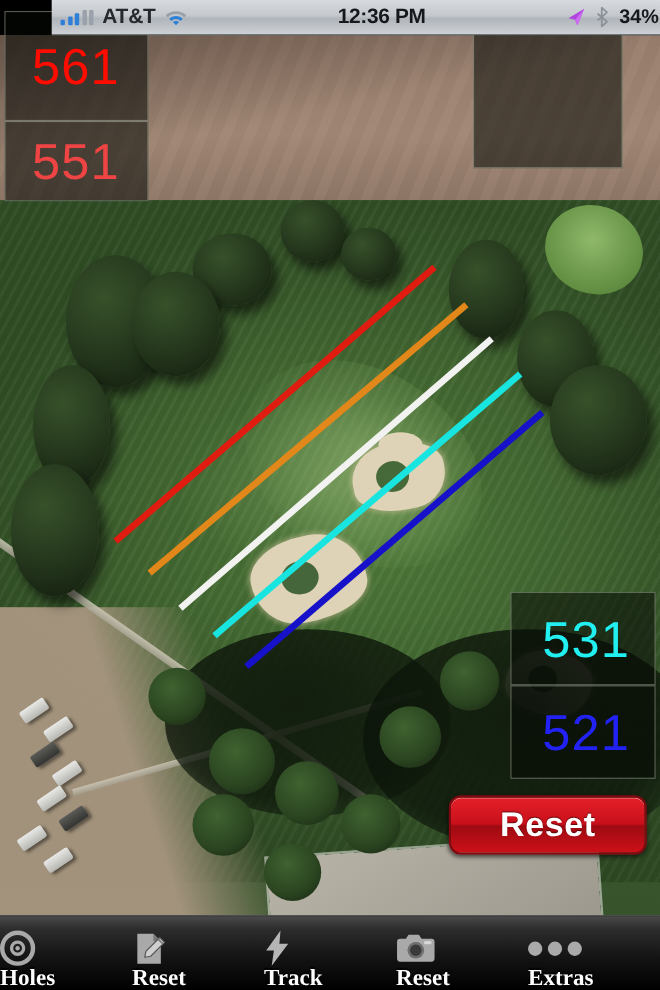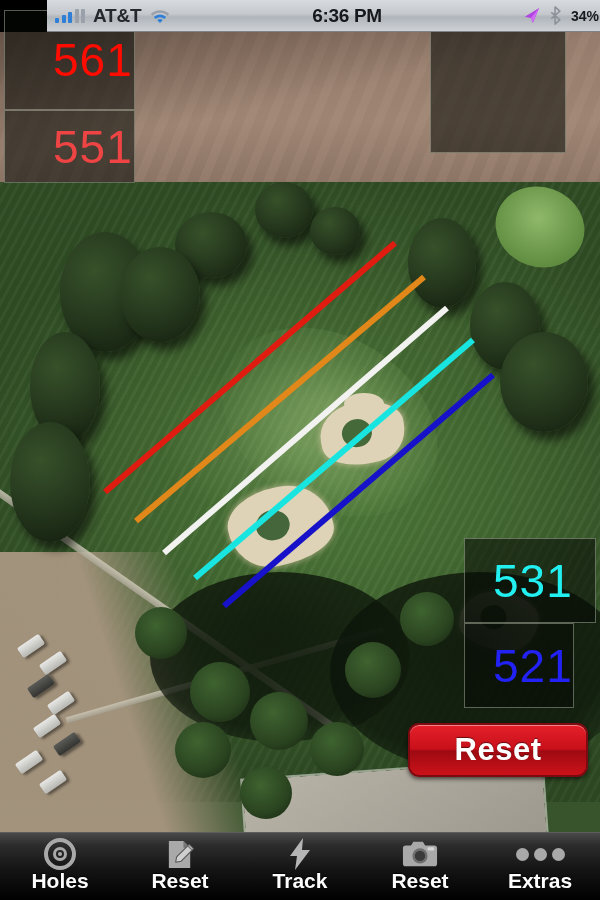--- a/index.html
+++ b/index.html
@@ -13,21 +13,21 @@
     position:absolute; left:0; top:0; width:600px; height:32px; z-index:50;
     background:linear-gradient(to bottom,#d7dade 0%,#c5c9ce 45%,#b0b5bb 55%,#cdd1d5 100%);
     border-bottom:1px solid #7e8289;
     display:flex; align-items:center;margin-left:47px;
   }
   .sb-left { display:flex; align-items:center; gap:8px; padding-left:8px; }
   .sb-right { display:flex; align-items:center; gap:9px; position:absolute; right:9px; }
   .sb-center { position:absolute; left:0; right:0; text-align:center; }
   .sb-time { font-size:19px; font-weight:bold; color:#16181b; letter-spacing:-0.3px; }
   .sb-carrier { font-size:19px; font-weight:bold; color:#25282c; letter-spacing:-0.2px; }
-  .sb-batt-pct { font-size:14px; font-weight:bold; color:#16181b; }
+  .sb-batt-pct { font-size:18px; font-weight:bold; color:#16181b; }
 
   .sig { display:flex; align-items:flex-end; gap:2.5px; height:14px; }
   .sig i { display:block; width:4px; border-radius:1px; background:#2e7fd8; }
   .sig i.off { background:#9aa1aa; }
   .sig i:nth-child(1){height:5px} .sig i:nth-child(2){height:8px}
   .sig i:nth-child(3){height:11px} .sig i:nth-child(4){height:14px}
   .sig i:nth-child(5){height:14px}
 
   .batt { width:30px; height:15px; border:1.6px solid #3a3d42; border-radius:3px;
     position:relative; background:#c9cdd2; }
@@ -131,47 +131,47 @@
 
   
   #lines { position:absolute; inset:0; }
 
   
   .distbox { position:absolute; background:rgba(6,10,6,.55);
     border:1px solid rgba(190,200,180,.45);
     display:flex; align-items:center; }
   .distbox span { font-size:46px; font-weight:400; line-height:1;
     font-family:"Liberation Sans", sans-serif; letter-spacing:1px; }
-  .distbox.left span { padding-left:24px;margin-left:24px; }
+  .distbox.left span { padding-left:24px; }
   .distbox.right span { padding-left:28px; }
 
   #box561 { left:4px;   top:10px;  width:131px; height:100px; }
   #box551 { left:4px;   top:110px; width:131px; height:73px; }
   #boxEmpty { left:430px; top:10px; width:136px; height:143px; }
   #box531 { left:464px; top:538px; width:132px; height:85px; }
-  #box521 { left:464px; top:623px; width:110px; height:85px; }
+  #box521 { left:464px; top:623px; width:132px; height:85px; }
 
   
   #reset {
     position:absolute; left:408px; top:723px; width:180px; height:54px;
     border-radius:11px; cursor:pointer;
     background:linear-gradient(to bottom,#e4202a 0%,#c8101a 48%,#9e0a12 52%,#cc1119 100%);
     border:2px solid #7d0a10;
     box-shadow:0 2px 4px rgba(0,0,0,.6), inset 0 1px 0 rgba(255,255,255,.45);
     display:flex; align-items:center; justify-content:center;
   }
   #reset span { color:#fff; font-size:31px; font-weight:bold; letter-spacing:.5px;
     text-shadow:0 -1px 1px rgba(0,0,0,.5); }
 
   
   #tabbar { position:absolute; left:0; top:832px; width:600px; height:68px; z-index:40;
     background:linear-gradient(to bottom,#4a4a4a 0%,#2c2c2c 18%,#141414 55%,#000 100%);
     border-top:1px solid #5d5d5d; display:flex; }
-  .tab { flex:1; display:flex; flex-direction:column; align-items:center;
-    justify-content:flex-start; padding-top:4px; cursor:pointer; }
+  .tab { flex:1; display:flex; flex-direction:column; align-items:flex-start;
+    justify-content:flex-start; padding-top:12px; cursor:pointer;font-family:Liberation Serif, serif; }
   .tab .ic { height:34px; display:flex; align-items:center; justify-content:center; }
   .tab .lbl { font-size:21px; font-weight:bold; color:#fdfdfd; line-height:1;
     text-shadow:0 -1px 1px rgba(0,0,0,.9); margin-top:-1px; }
 
   .ico-target { width:32px; height:32px; border-radius:50%;
     border:4px solid #a9a9a9; display:flex; align-items:center; justify-content:center; }
   .ico-target i { width:14px; height:14px; border-radius:50%; border:3px solid #a9a9a9;
     display:block; position:relative; }
   .ico-target i::after { content:""; position:absolute; left:2px; top:2px; width:4px; height:4px;
     border-radius:50%; background:#a9a9a9; }
@@ -270,21 +270,21 @@
           <i class="off"></i>
       </div>
       <div class="sb-carrier">AT&amp;T</div>
       <svg width="22" height="17" viewBox="0 0 22 17">
         <path d="M11 3.2c3.6 0 6.9 1.4 9.3 3.7l-1.8 1.9C16.6 6.9 13.9 5.8 11 5.8S5.4 6.9 3.5 8.8L1.7 6.9C4.1 4.6 7.4 3.2 11 3.2z" fill="#9aa1aa"></path>
         <path d="M11 7.6c2.3 0 4.5 .9 6.1 2.5l-1.8 1.9c-1.2-1.1-2.7-1.8-4.3-1.8s-3.1 .7-4.3 1.8L4.9 10.1C6.5 8.5 8.7 7.6 11 7.6z" fill="#2e7fd8"></path>
         <path d="M11 12c1 0 2 .4 2.8 1.1L11 16l-2.8-2.9C9 12.4 10 12 11 12z" fill="#2e7fd8"></path>
       </svg>
     </div>
     <div class="sb-center">
-      <span class="sb-time">6:36 PM</span>
+      <span class="sb-time">12:36 PM</span>
     </div>
     <div class="sb-right">
       <svg width="19" height="19" viewBox="0 0 20 20">
         <path d="M18 2L3 11.2l6.3 1.3L11.4 18z" fill="#b044e0"></path>
         <path d="M18 2l-6.6 16-2.1-5.5z" fill="#cf6bf2"></path>
       </svg>
       <svg width="12" height="19" viewBox="0 0 12 20">
         <path d="M5 1l5 4.5L5 10l5 4.5L5 19V1z M5 10L1 6.8 M5 10l-4 3.2" stroke="#8d9299" stroke-width="1.7" fill="none" stroke-linejoin="round"></path>
       </svg>
       <span class="sb-batt-pct">34%</span>

